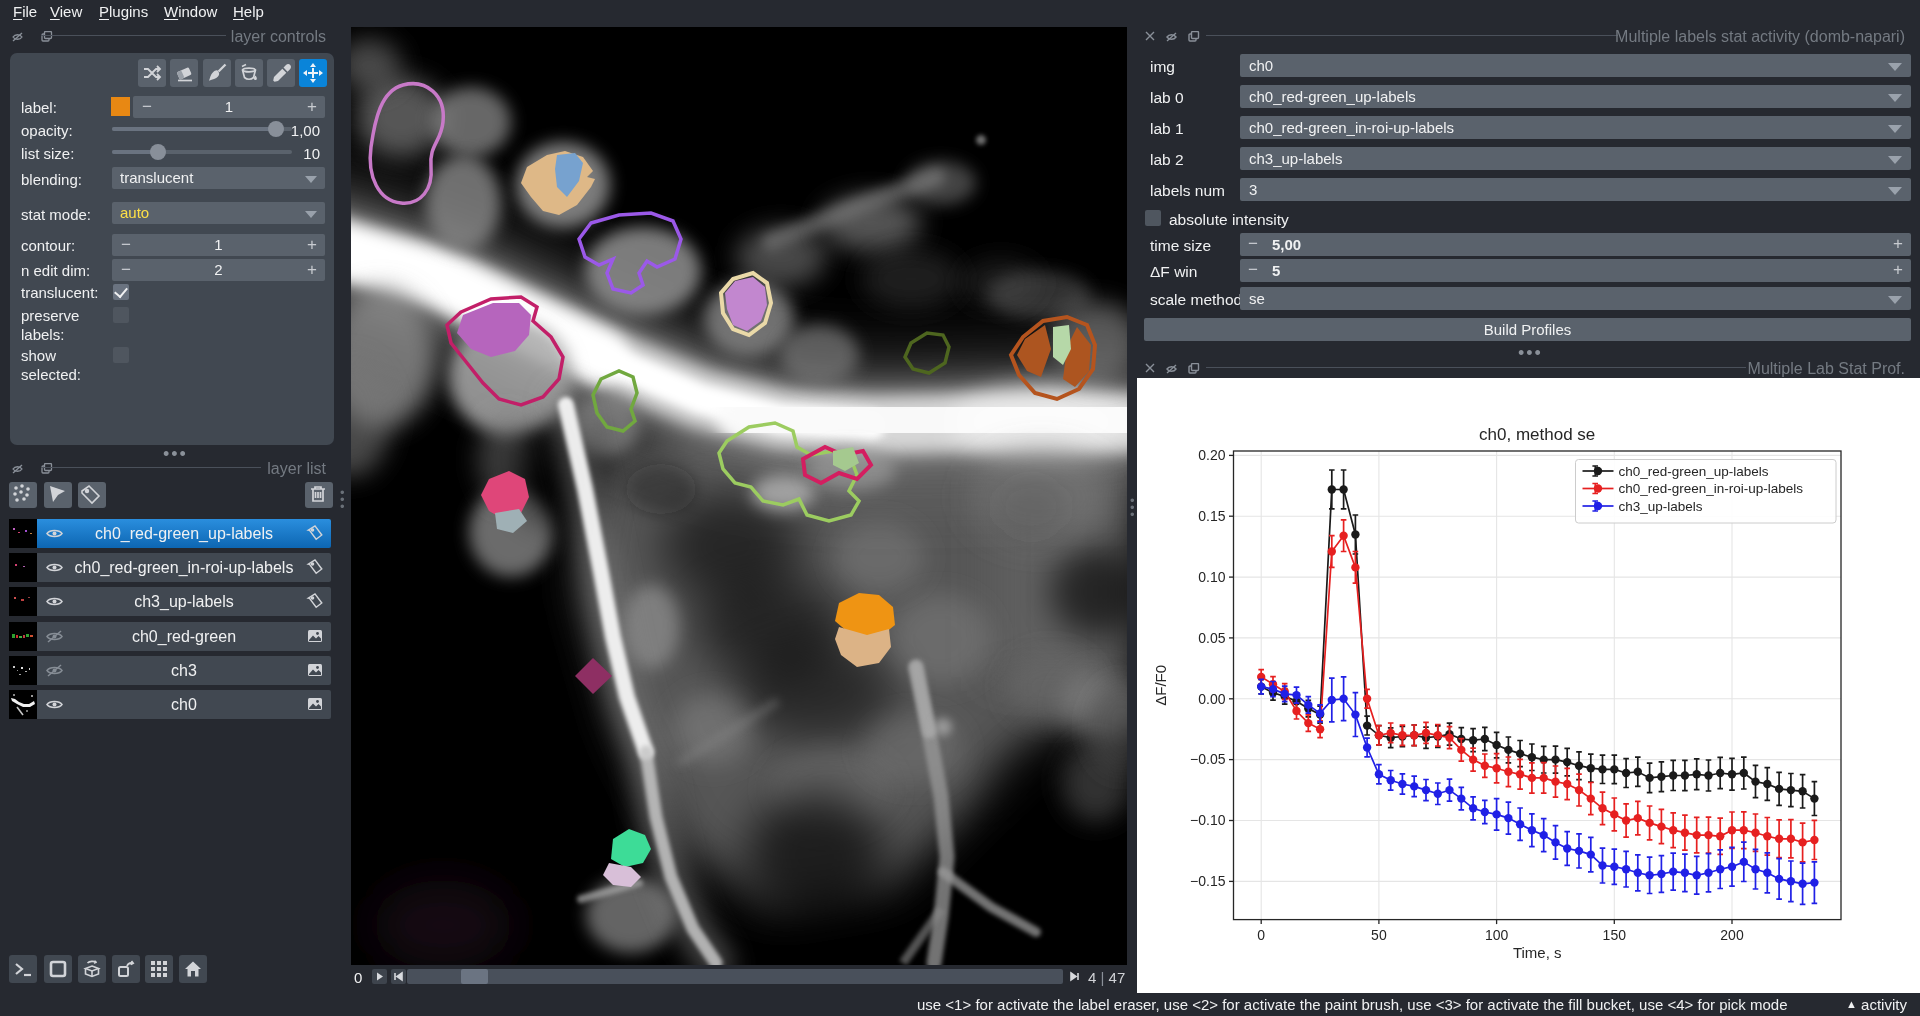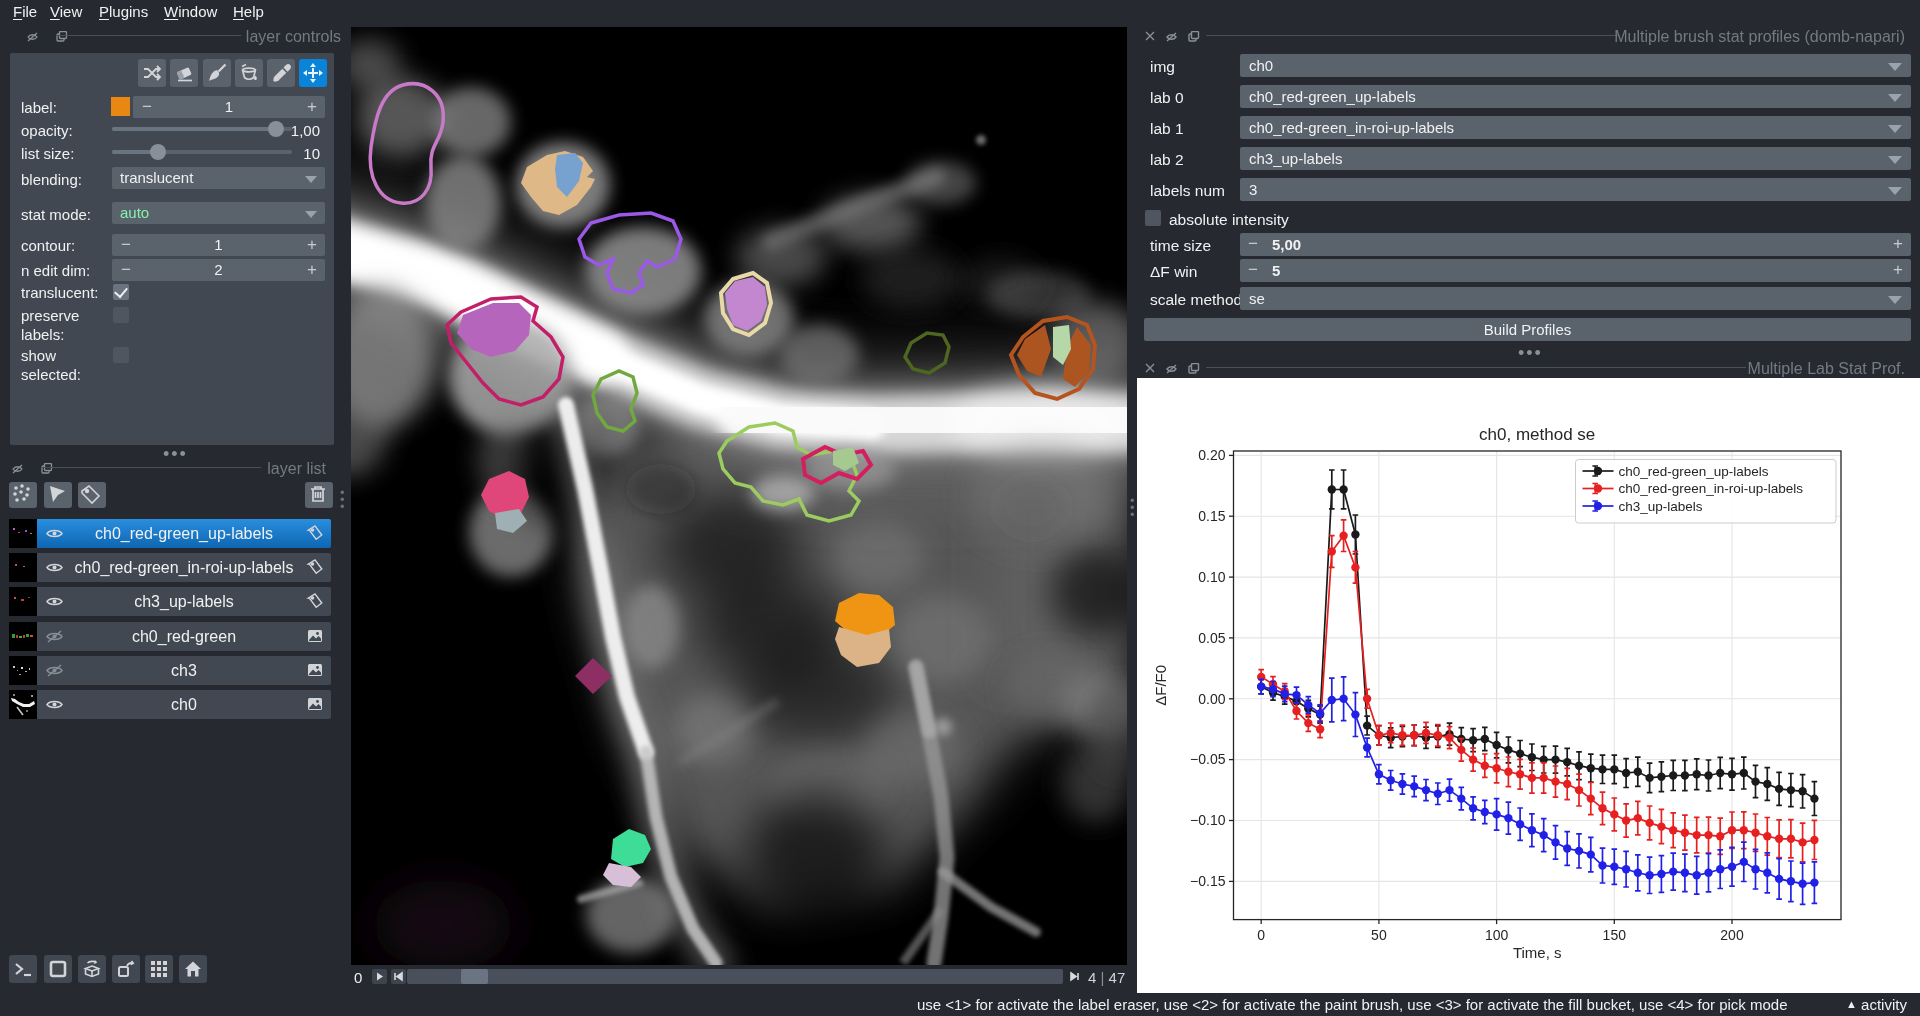--- a/index.html
+++ b/index.html
@@ -8,21 +8,21 @@
 .abs { position:absolute; }
 
 #menubar { position:absolute; left:0; top:0; width:1920px; height:24px; background:#262930; font-size:15px; }
 #menubar span { position:absolute; top:3px; }
 #menubar u { text-decoration:underline; text-underline-offset:2px; }
 
 .docktitle { position:absolute; height:16px; font-size:16px; color:#747a82; }
 .docktitle .dashes { position:absolute; top:6px; border-top:1.5px solid #4a505a; }
 .docktitle .ttl { position:absolute; top:-1px; }
 
-#layerctrl { position:absolute; left:10px; top:53px; width:324px; height:392px; background:#414851; border-radius:2px; }
+#layerctrl { position:absolute; left:10px; top:53px; width:324px; height:392px; background:#414851; border-radius:7px; }
 .toolbtn { position:absolute; width:28px; height:28px; background:#5a626c; border-radius:3px; top:6px; }
 .toolbtn svg { position:absolute; left:3px; top:3px; }
 .toolbtn.sel { background:#0a84d9; }
 .lclabel { position:absolute; left:11px; font-size:15px; color:#f0f1f2; }
 .spin { position:absolute; background:#5a626c; border-radius:2px; height:22px; font-size:15px; }
 .spin .minus,.spin .plus { position:absolute; top:0; line-height:21px; color:#c8cbd0; font-size:17px; }
 .spin .minus { left:9px; } .spin .plus { right:8px; }
 .spin .val { position:absolute; width:100%; text-align:center; line-height:22px; }
 .combo { position:absolute; background:#5a626c; border-radius:2px; height:22px; font-size:15px; }
 .combo .ctext { position:absolute; left:8px; line-height:22px; }
@@ -58,21 +58,21 @@
 <body>
 
 <div id="menubar">
   <span style="left:13px"><u>F</u>ile</span>
   <span style="left:50px"><u>V</u>iew</span>
   <span style="left:99px"><u>P</u>lugins</span>
   <span style="left:164px"><u>W</u>indow</span>
   <span style="left:233px"><u>H</u>elp</span>
 </div>
 
-<div class="docktitle" style="left:15px;top:29px;width:334px;">
+<div class="docktitle" style="left:0;top:29px;width:334px;">
   <svg class="abs" style="left:12px;top:2px" width="44" height="12" viewBox="0 0 44 12" fill="none" stroke="#8a9099" stroke-width="1.3">
       <path d="M1 6 C3 3 8 3 10 6 C8 9 3 9 1 6 Z"></path>
       <line x1="1" y1="10" x2="10" y2="2"></line>
       <rect x="30" y="3" width="7" height="7" rx="1"></rect>
       <rect x="32.5" y="0.5" width="7" height="7" rx="1" fill="#262930"></rect>
     </svg>
   <div class="dashes" style="left:41px;width:185px"></div>
   <div class="ttl" style="right:8px">layer controls</div>
 </div>
 
@@ -139,21 +139,21 @@
   <div class="lclabel" style="left:auto;right:14px;top:92px">10</div>
 
   <div class="lclabel" style="top:118px">blending:</div>
   <div class="combo" style="left:102px;top:114px;width:213px">
       <span class="ctext">translucent</span>
       <span class="arrow"></span>
     </div>
 
   <div class="lclabel" style="top:153px">stat mode:</div>
   <div class="combo" style="left:102px;top:149px;width:213px">
-      <span class="ctext" style="color:#86efac">auto</span>
+      <span class="ctext" style="color:#fde047">auto</span>
       <span class="arrow"></span>
     </div>
 
   <div class="lclabel" style="top:184px">contour:</div>
   <div class="spin" style="left:102px;top:181px;width:213px">
       <span class="minus">−</span>
       <span class="val">1</span>
       <span class="plus">+</span>
     </div>
 
@@ -509,21 +509,21 @@
 
 <div class="docktitle" style="left:1140px;top:29px;width:771px;">
   <svg class="abs" style="left:5px;top:2px" width="56" height="12" viewBox="0 0 56 12" fill="none" stroke="#8a9099" stroke-width="1.4">
       <path d="M1 1 L9 9 M9 1 L1 9"></path>
       <path d="M22 6 C24 3 29 3 31 6 C29 9 24 9 22 6 Z"></path>
       <line x1="22" y1="10" x2="31" y2="2"></line>
       <rect x="44" y="3" width="7" height="7" rx="1"></rect>
       <rect x="46.5" y="0.5" width="7" height="7" rx="1" fill="#262930"></rect>
     </svg>
   <div class="dashes" style="left:66px;width:412px"></div>
-  <div class="ttl" style="right:6px">Multiple brush stat profiles (domb-napari)</div>
+  <div class="ttl" style="right:6px">Multiple labels stat activity (domb-napari)</div>
 </div>
 
 <div class="rplabel" style="top:58px">img</div>
 <div class="rcombo" style="top:54px">
     <span class="ctext">ch0</span>
     <span class="arrow"></span>
   </div>
 <div class="rplabel" style="top:89px">lab 0</div>
 <div class="rcombo" style="top:85px">
     <span class="ctext">ch0_red-green_up-labels</span>

